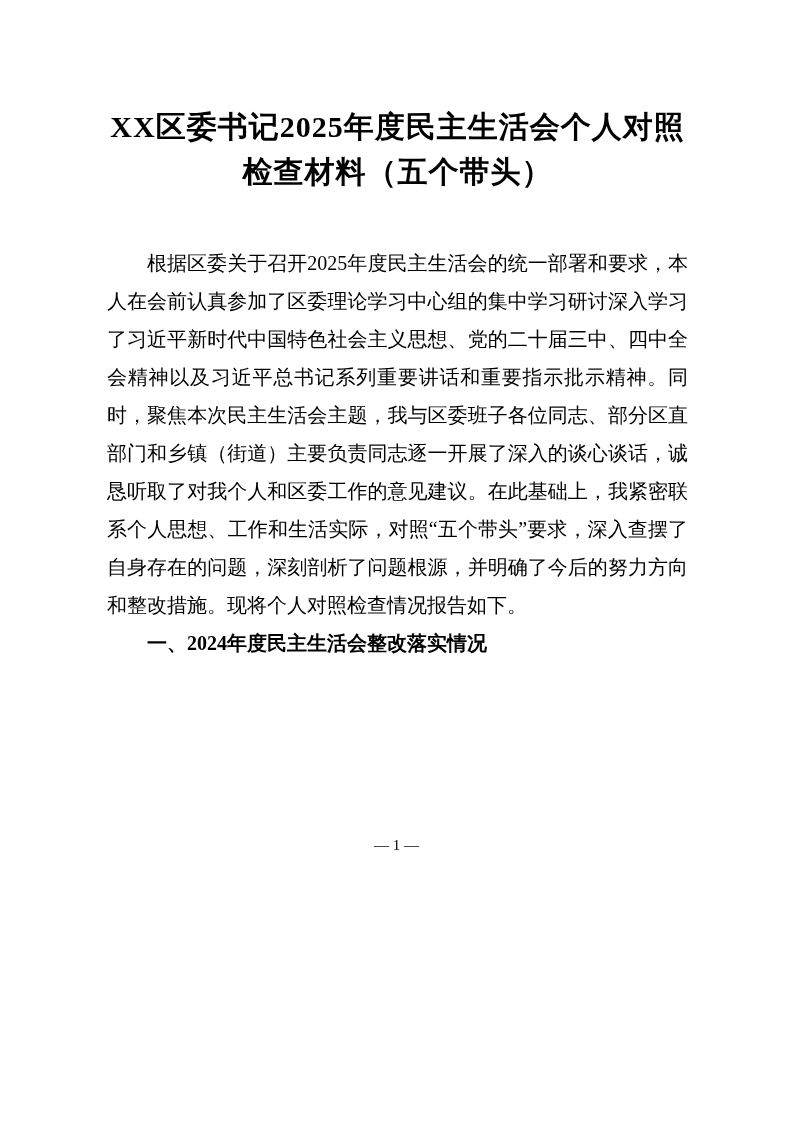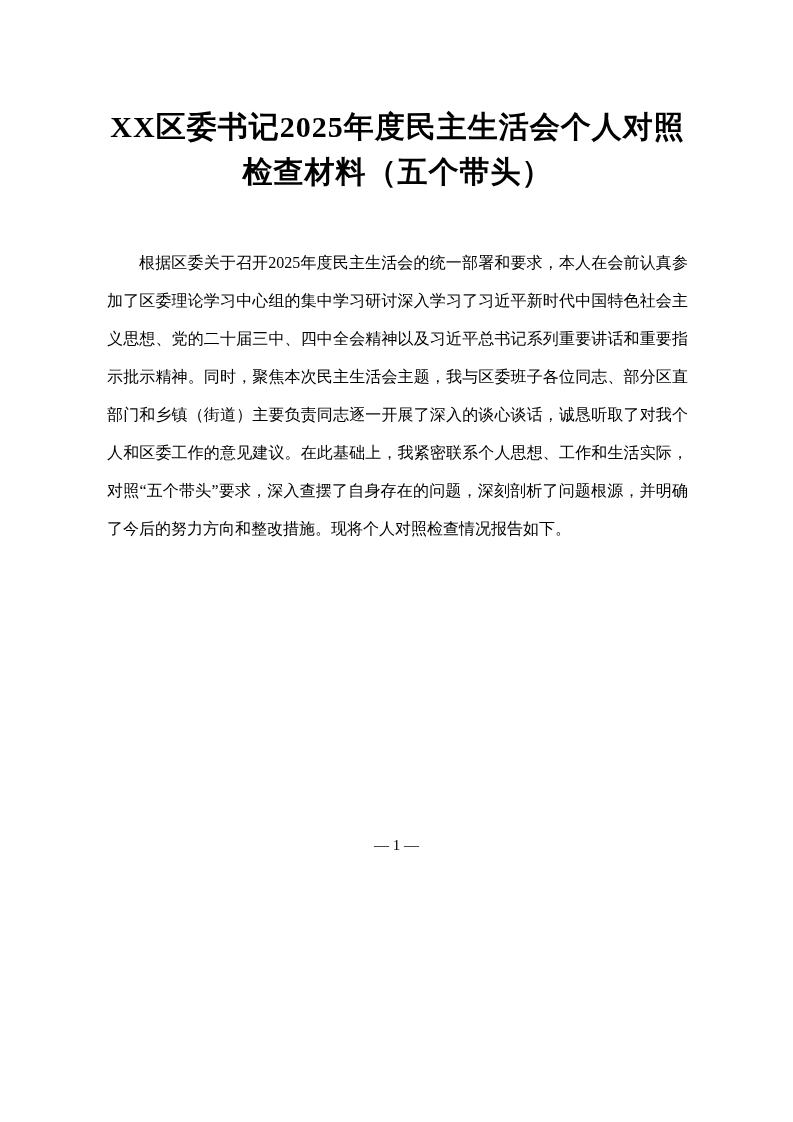--- a/index.html
+++ b/index.html
@@ -22,21 +22,21 @@
   .doc-title {
     font-family: "Liberation Serif", "DejaVu Serif", serif;
     font-size: 30px;
     font-weight: 700;
     line-height: 45px;
     text-align: center;
     letter-spacing: 1px;
     margin-bottom: 50px;
   }
   .body-para {
-    font-size: 16px;
+    font-size: 20px;
     line-height: 38px;
     text-align: justify;
     text-indent: 2em;
     word-break: break-all;
   }
   .section-heading {
     font-size: 20px;
     line-height: 38px;
     font-weight: 700;
     text-indent: 2em;
@@ -55,19 +55,20 @@
 </style>
 </head>
 <body>
 
 <div class="page">
 
   <h1 class="doc-title">XX区委书记2025年度民主生活会个人对照检查材料（五个带头）</h1>
 
   <p class="body-para">根据区委关于召开2025年度民主生活会的统一部署和要求，本人在会前认真参加了区委理论学习中心组的集中学习研讨深入学习了习近平新时代中国特色社会主义思想、党的二十届三中、四中全会精神以及习近平总书记系列重要讲话和重要指示批示精神。同时，聚焦本次民主生活会主题，我与区委班子各位同志、部分区直部门和乡镇（街道）主要负责同志逐一开展了深入的谈心谈话，诚恳听取了对我个人和区委工作的意见建议。在此基础上，我紧密联系个人思想、工作和生活实际，对照“五个带头”要求，深入查摆了自身存在的问题，深刻剖析了问题根源，并明确了今后的努力方向和整改措施。现将个人对照检查情况报告如下。</p>
 
+  <h2 class="section-heading">一、2024年度民主生活会整改落实情况</h2>
 
 
   <div class="page-footer">
     <span>— 1 —</span>
   </div>
 
 </div>
 
 </body></html>

